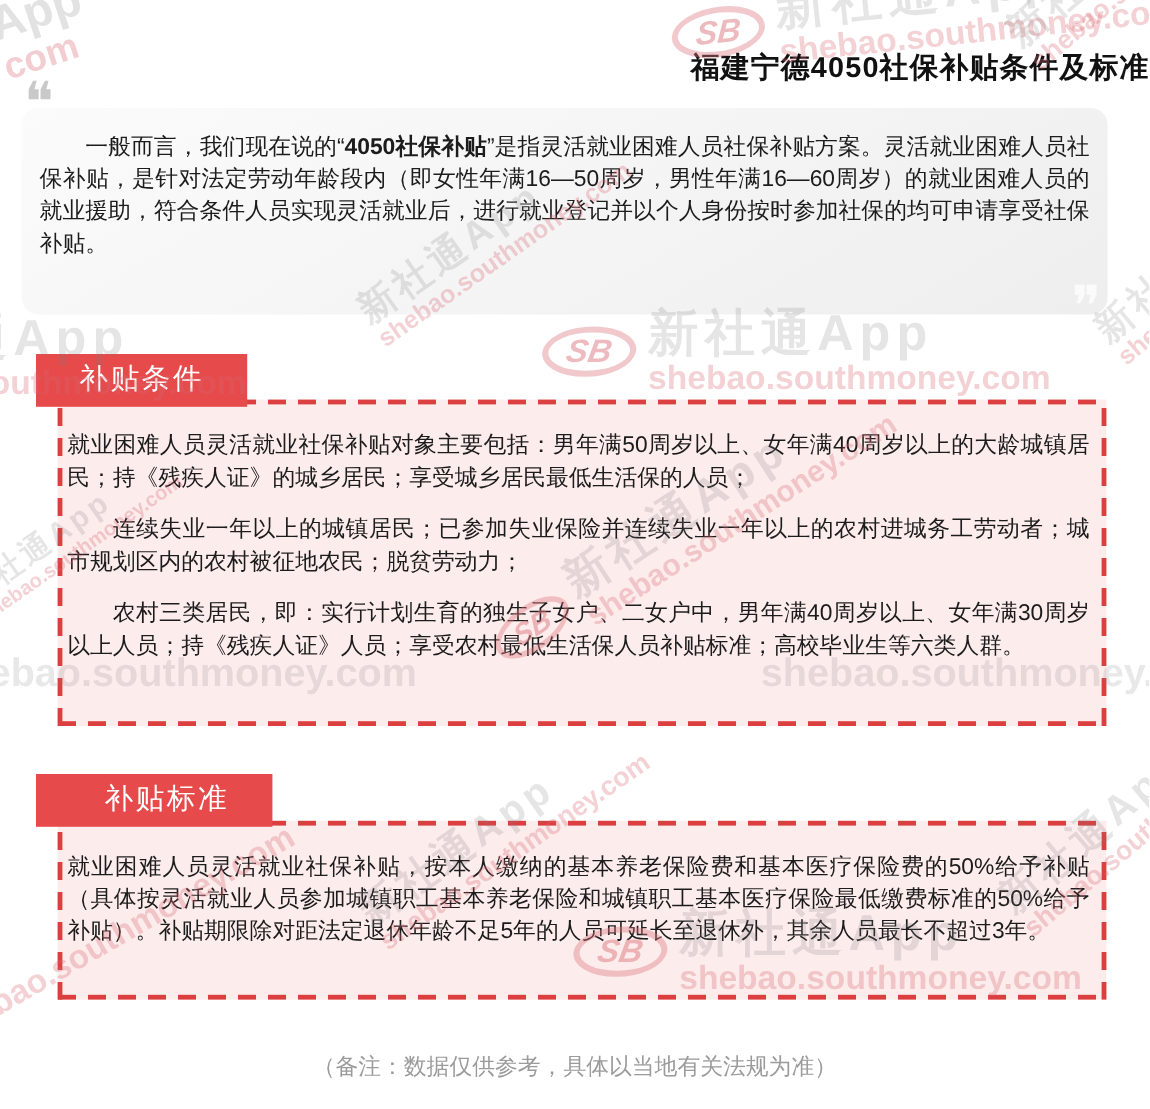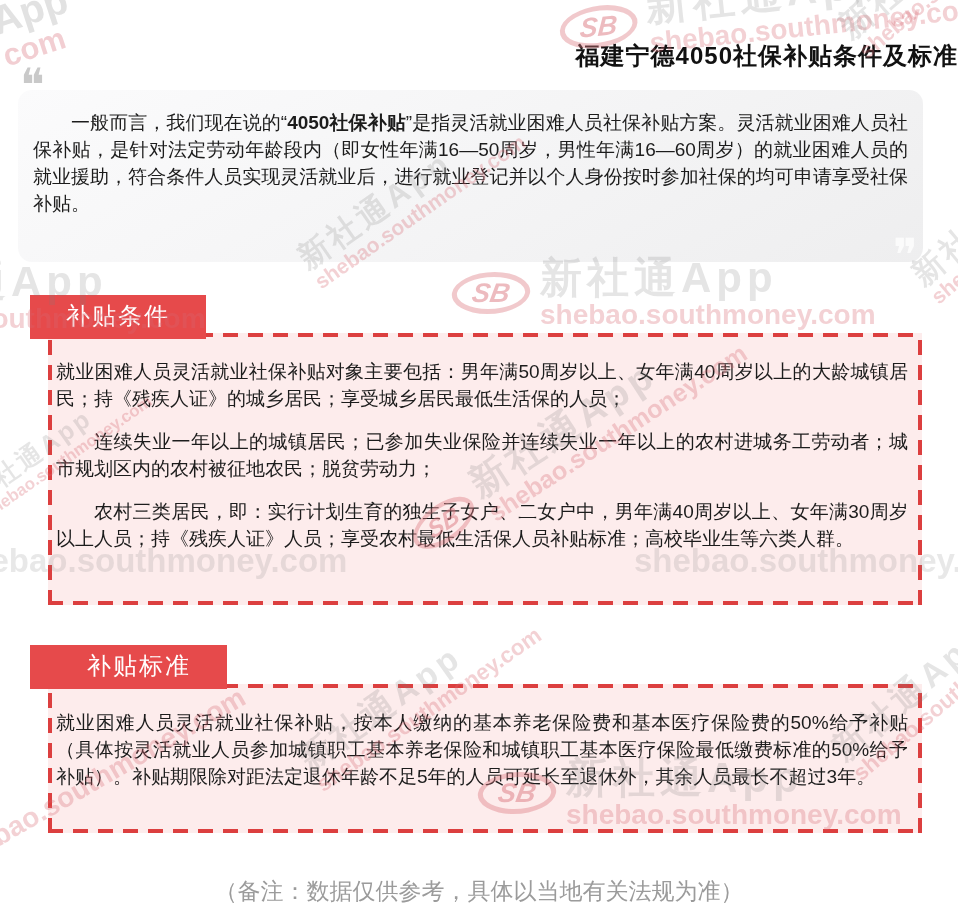--- a/index.html
+++ b/index.html
@@ -56,21 +56,21 @@
   #standards-box{top:684px;height:149px;}
   .dash-box p{
     margin:0 0 16px 0;padding:0 14px 0 8px;font-size:19px;line-height:27px;color:#1c1c1c;
     text-align:justify;
   }
   .dash-box .pad-top{padding-top:25px;}
   .dash-box p.indent{text-indent:2em;}
   
   .footer-note{
     position:absolute;top:876px;left:0;width:100%;text-align:center;
-    font-size:23px;color:var(--footer-text,#9b9b9b);z-index:3;
+    font-size:19px;color:var(--footer-text,#9b9b9b);z-index:3;
   }
   
   #wm-layer{position:absolute;inset:0;z-index:9;pointer-events:none;overflow:hidden;}
   .wm{position:absolute;transform-origin:left top;white-space:nowrap;line-height:1.05;}
   .wm-row{display:flex;align-items:center;gap:10px;}
   .wm-col{display:flex;flex-direction:column;}
   .wm-sb{
     width:78px;height:42px;border:5px solid rgba(219,120,128,.40);border-radius:50%;
     color:rgba(219,120,128,.50);font-style:italic;font-weight:bold;font-size:27px;
     display:flex;align-items:center;justify-content:center;transform:skewX(-10deg);

